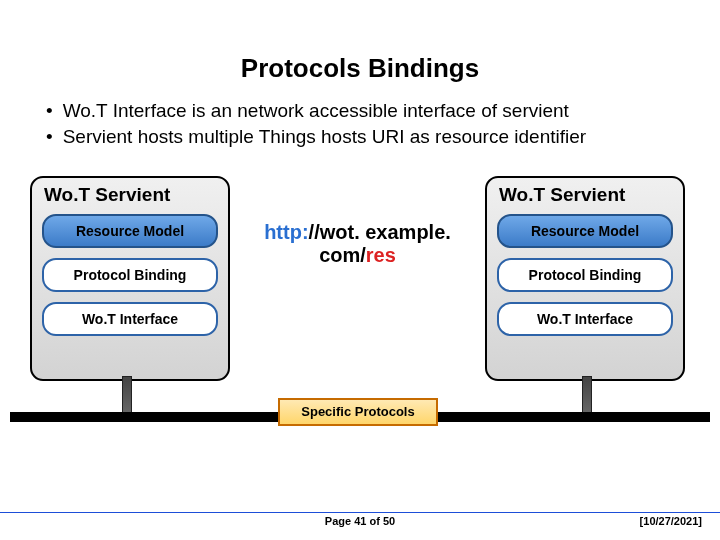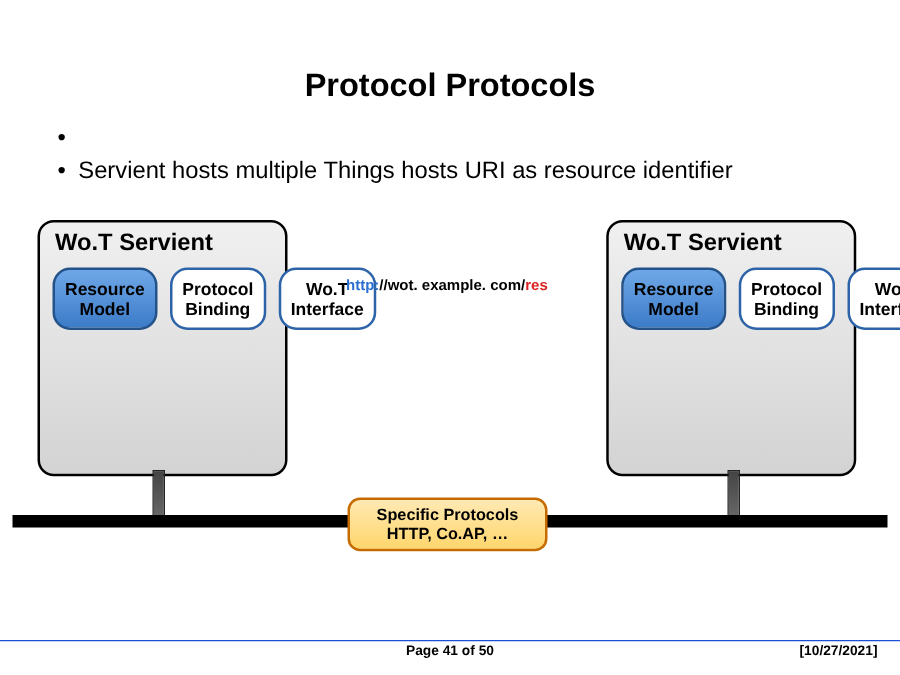--- a/index.html
+++ b/index.html
@@ -49,21 +49,21 @@
   .servient.left  { left: 30px; }
   .servient.right { left: 485px; }
 
   .servient-title {
     font-weight: bold;
     font-size: 19px;
     color: #000;
     padding: 0 0 4px 2px;
   }
 
-  .stack { display: flex; flex-direction: row; gap: 10px; padding-top: 4px; }
+  .stack { display: flex; flex-direction: column; gap: 10px; padding-top: 4px; }
 
   .pill {
     border: 2px solid #2d63a8;
     border-radius: 14px;
     padding: 7px 8px;
     text-align: center;
     font-weight: bold;
     font-size: 14px;
     color: #000;
     background: #fff;
@@ -72,21 +72,21 @@
     background: linear-gradient(#6fa8e8, #3c7bc8);
     border-color: #24538a;
   }
 
   .uri {
     position: absolute;
     left: 235px;
     top: 55px;
     width: 245px;
     font-weight: bold;
-    font-size: 12px;
+    font-size: 20px;
     color: #000;
     text-align: center;
   }
   .uri .scheme { color: #2a6fd1; }
   .uri .res    { color: #d22; }
 
   .leg {
     position: absolute;
     width: 10px;
     height: 37px;
@@ -105,21 +105,21 @@
     height: 10px;
     background: #000;
   }
 
   .proto-box {
     position: absolute;
     left: 278px;
     top: 232px;
     width: 160px;
     border: 2px solid #c66b00;
-    border-radius: 10px;
+    border-radius: 0;
     background: linear-gradient(#ffe9b3, #ffd66b);
     text-align: center;
     font-size: 13px;
     font-weight: bold;
     padding: 5px 6px 4px;
     line-height: 1.15;
     color: #000;
   }
 
   .footer {
@@ -143,26 +143,27 @@
     right: 18px;
     top: 2px;
     padding-left: 28px;
   }
 </style>
 </head>
 <body>
 
 <div class="title">
   <br>
-  <span>Protocol Protocols</span>
+  <span>Protocols Bindings</span>
 </div>
 
 <div class="bullets">
   <div class="bullet">
     <span class="dot">•</span>
+    <span>Wo.T Interface is an network accessible interface of servient</span>
   </div>
   <div class="bullet">
     <span class="dot">•</span>
     <span>Servient hosts multiple Things hosts URI as resource identifier</span>
   </div>
 </div>
 
 <div class="diagram">
 
   <div class="servient left">
@@ -186,21 +187,20 @@
   <div class="uri">
     <span class="scheme">http:</span><span>//wot. example. com/</span><span class="res">res</span>
   </div>
 
   <div class="leg l"></div>
   <div class="leg r"></div>
   <div class="bus"></div>
 
   <div class="proto-box">
     <div>Specific Protocols</div>
-    <div>HTTP, Co.AP, …</div>
   </div>
 
 </div>
 
 <div class="footer">
   <div class="page">Page 41 of 50</div>
   <div class="date">[10/27/2021]</div>
 </div>
 
 </body></html>

